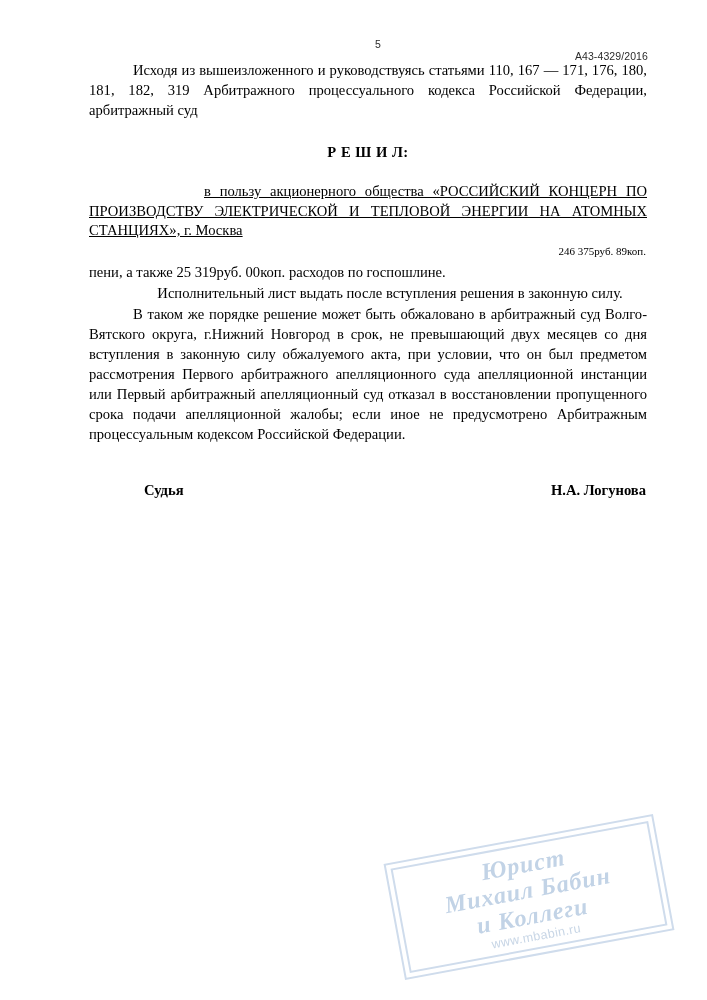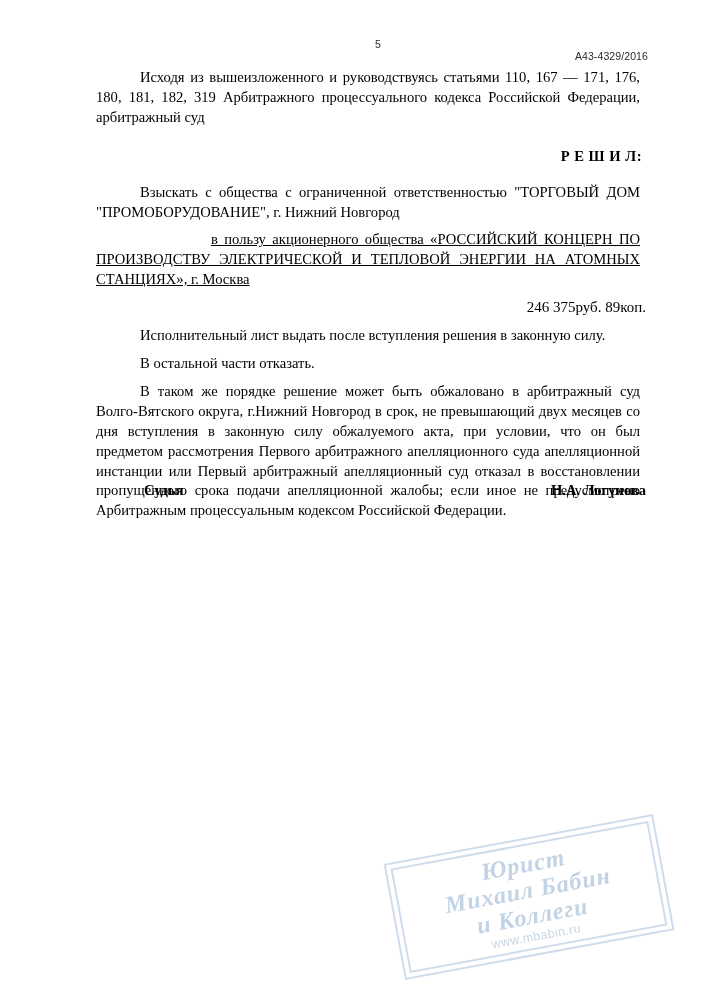--- a/index.html
+++ b/index.html
@@ -42,45 +42,45 @@
   }
 
   
   .body-block {
     position: absolute;
     top: 60px;
     left: 88px;
     width: 560px;
   }
   p.para {
-    margin: 8px;
+    margin: 1px;
     font-size: 14.6px;
     line-height: 19.9px;
     text-align: justify;
     text-indent: 44px;
     hyphens: none;
   }
   p.para.noindent { text-indent: 0; }
-  p.para.last-left { text-align: left; }
+  p.para.last-left { text-align: center; }
   p.para.indent-big { text-indent: 115px; text-decoration: underline; }
 
   .reshil {
-    margin: 6px;
+    margin: 16px;
     font-size: 14.6px;
     line-height: 19.9px;
     font-weight: bold;
-    text-align: right;
+    text-align: center;
     letter-spacing: 0.5px;
   }
   .gap-sm { height: 5px; }
   .gap-xs { height: 2px; }
 
   
   .amount-line {
-    font-size: 15px;
+    font-size: 11px;
     line-height: 19.9px;
     display: flex;
     justify-content: space-between;
     align-items: baseline;
   }
   .amount-line .left-part { white-space: nowrap; }
   .amount-line .right-part {
     white-space: nowrap;
     padding-right: 2px;
   }
@@ -159,33 +159,32 @@
   <div class="body-block">
 
     <p class="para">Исходя из вышеизложенного и руководствуясь статьями 110, 167 — 171, 176, 180, 181, 182, 319 Арбитражного процессуального кодекса Российской Федерации, арбитражный суд</p>
 
     <div class="gap-sm"></div>
 
     <p class="reshil">Р Е Ш И Л:</p>
 
     <div class="gap-xs"></div>
 
-    <p class="para">Взыскать с общества с ограниченной ответственностью "ТОРГОВЫЙ ДОМ "ПРОМОБОРУДОВАНИЕ", г. Нижний Новгород</p>
 
     <p class="para indent-big">в пользу акционерного общества «РОССИЙСКИЙ КОНЦЕРН ПО ПРОИЗВОДСТВУ ЭЛЕКТРИЧЕСКОЙ И ТЕПЛОВОЙ ЭНЕРГИИ НА АТОМНЫХ СТАНЦИЯХ», г. Москва</p>
 
     <div class="amount-line">
       <span class="left-part"></span>
       <span class="right-part">246 375руб. 89коп.</span>
     </div>
 
+    <p class="para noindent">пени, а также 25 319руб. 00коп. расходов по госпошлине.</p>
 
     <p class="para last-left">Исполнительный лист выдать после вступления решения в законную силу.</p>
 
-    <p class="para last-left">В остальной части отказать.</p>
 
 
     <p class="para">В таком же порядке решение может быть обжаловано в арбитражный суд Волго-Вятского округа, г.Нижний Новгород в срок, не превышающий двух месяцев со дня вступления в законную силу обжалуемого акта, при условии, что он был предметом рассмотрения Первого арбитражного апелляционного суда апелляционной инстанции или Первый арбитражный апелляционный суд отказал в восстановлении пропущенного срока подачи апелляционной жалобы; если иное не предусмотрено Арбитражным процессуальным кодексом Российской Федерации.</p>
 
   </div>
 
   <div class="signature">
     <span class="role">Судья</span>
     <span class="name">Н.А. Логунова</span>
   </div>

